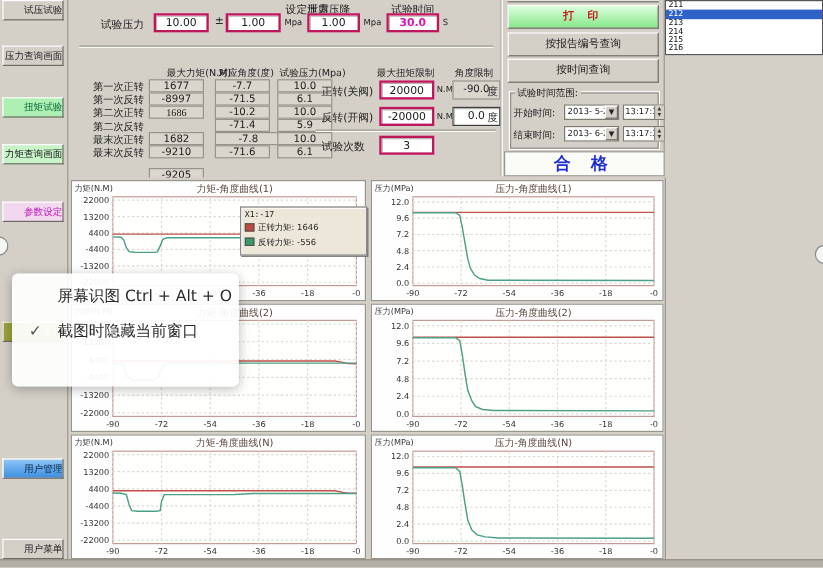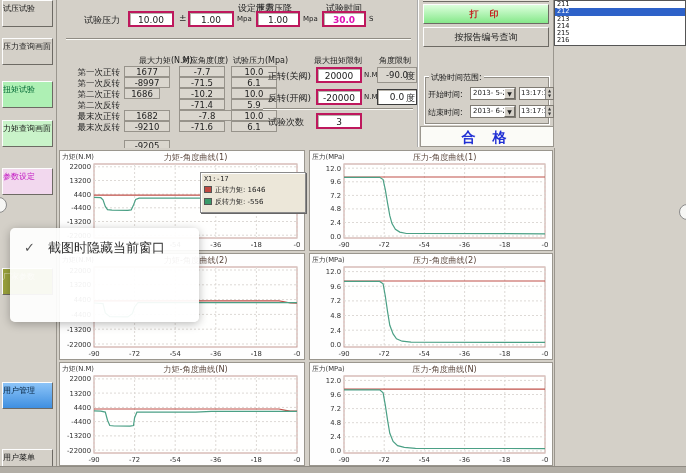--- a/index.html
+++ b/index.html
@@ -1,21 +1,21 @@
 <!DOCTYPE html>
 <html><head>
 <meta charset="utf-8">
 <style>
   * { margin:0; padding:0; box-sizing:border-box; }
   html,body { width:686px; height:473px; overflow:hidden; }
   body { position:relative; background:#d4d0c8; font-family:"DejaVu Sans","Liberation Sans",sans-serif; font-size:9px; color:#1a1a1a; }
 
   
   .sidebar { position:absolute; left:0; top:0; width:57px; height:466px; background:#d4d0c8; border-right:1px solid #9a968e; }
-  .sbtn { position:absolute; left:2px; width:51px; height:27px; font-size:8px; text-align:left; line-height:15px;
+  .sbtn { position:absolute; left:2px; width:51px; height:17px; font-size:8px; text-align:right; line-height:15px;
           background:#d4d0c8; border:1px solid; border-color:#fdfdfd #6d6a64 #6d6a64 #fdfdfd; cursor:default;
           white-space:nowrap; overflow:hidden; font-family:"DejaVu Sans",sans-serif; }
   .sbtn.green { background:#aef0b4; color:#063; }
   .sbtn.lgreen { background:#c9f3c9; color:#111; }
   .sbtn.pink { background:#f2d8ee; color:#c215c2; }
   .sbtn.olive { background:#9aa23c; color:#d8d8b0; }
   .sbtn.blue { background:linear-gradient(#8cc4f8,#3f8fe0); color:#06233f; }
 
   
   .main-top { position:absolute; left:58px; top:0; width:361px; height:147px; background:#d4d0c8; border-right:2px groove #fff; }
@@ -108,21 +108,21 @@
   <div id="results-rows">
       <div class="rrow-label" style="left:14px; top:67px;">第一次正转</div>
       <div class="gbox" style="left:66px; top:66px; width:46px; height:11px;">1677</div>
       <div class="gbox" style="left:121px; top:66px; width:46px; height:11px;">-7.7</div>
       <div class="gbox" style="left:173px; top:66px; width:46px; height:11px;">10.0</div>
       <div class="rrow-label" style="left:14px; top:78px;">第一次反转</div>
       <div class="gbox" style="left:66px; top:77px; width:46px; height:11px;">-8997</div>
       <div class="gbox" style="left:121px; top:77px; width:46px; height:11px;">-71.5</div>
       <div class="gbox" style="left:173px; top:77px; width:46px; height:11px;">6.1</div>
       <div class="rrow-label" style="left:14px; top:89px;">第二次正转</div>
-      <div class="gbox" style="left:66px; top:88px; width:36px; height:11px;">1686</div>
+      <div class="gbox" style="left:66px; top:88px; width:46px; height:11px;font-family:Liberation Serif, serif;">1686</div>
       <div class="gbox" style="left:121px; top:88px; width:46px; height:11px;">-10.2</div>
       <div class="gbox" style="left:173px; top:88px; width:46px; height:11px;">10.0</div>
       <div class="rrow-label" style="left:14px; top:100px;">第二次反转</div>
       <div class="gbox" style="left:66px; top:99px; width:46px; height:11px;margin-top:41px;">-9205</div>
       <div class="gbox" style="left:121px; top:99px; width:46px; height:11px;">-71.4</div>
       <div class="gbox" style="left:173px; top:99px; width:46px; height:11px;">5.9</div>
       <div class="rrow-label" style="left:14px; top:111px;">最末次正转</div>
       <div class="gbox" style="left:66px; top:110px; width:46px; height:11px;">1682</div>
       <div class="gbox" style="left:121px; top:110px; width:56px; height:11px;">-7.8</div>
       <div class="gbox" style="left:173px; top:110px; width:46px; height:11px;">10.0</div>
@@ -150,20 +150,21 @@
   <div class="hline" style="left:205px; top:108px; width:150px;"></div>
 
   <div class="lbl" style="left:210px; top:116px;">试验次数</div>
   <div class="field" style="left:258px; top:113px; width:46px; height:16px;">3</div>
 </div>
 
 <div class="rpanel">
   <div class="cutbtn"></div>
   <div class="btn3d btn-print" style="top:4px;">打 印</div>
   <div class="btn3d" style="top:27px;">按报告编号查询</div>
+  <div class="btn3d" style="top:49px;">按时间查询</div>
 
   <div class="fieldset">
     <div class="fs-legend">试验时间范围:</div>
     <div class="dt-row" style="top:10px;">
       <div class="dt-label">开始时间:</div>
       <div class="dt-date">
         <span>2013- 5-28</span>
         <span class="dd-arrow">▼</span>
       </div>
       <div class="dt-time">
@@ -384,19 +385,20 @@
       <text x="154.6" y="99" font-size="6.8" text-anchor="middle" fill="#333" font-family="DejaVu Sans,sans-serif">-36</text>
       <text x="194.8" y="99" font-size="6.8" text-anchor="middle" fill="#333" font-family="DejaVu Sans,sans-serif">-18</text>
       <text x="235.0" y="99" font-size="6.8" text-anchor="middle" fill="#333" font-family="DejaVu Sans,sans-serif">-0</text>
       <polyline points="34.0,26.2 235.0,26.2" fill="none" stroke="#c05048" stroke-width="1.2"></polyline>
       <polyline points="34.0,26.8 69.7,26.8 73.1,29.8 75.3,42.1 77.6,57.4 79.8,70.3 83.1,78.5 87.6,82.7 94.3,84.4 105.5,85.3 235.0,85.6" fill="none" stroke="#4ba085" stroke-width="1.2"></polyline>
       <text x="134.5" y="9" font-size="8.2" text-anchor="middle" fill="#5a463c" font-family="DejaVu Sans,sans-serif">压力-角度曲线(N)</text>
       <text x="2" y="8" font-size="6.8" fill="#333" font-family="DejaVu Sans,sans-serif">压力(MPa)</text>
     </svg></div>
 
 <div class="ctxmenu" id="ctxmenu">
+    <div class="mitem"><span class="mcheck"></span><span>屏幕识图 Ctrl + Alt + O</span></div>
     <div class="mitem"><span class="mcheck">✓</span><span>截图时隐藏当前窗口</span></div>
   </div>
 
 <div class="notch" style="left:-9px; top:197px;"></div>
 <div class="notch" style="left:679px; top:204px;"></div>
 
 <div class="bottombar"></div>
 
 </body></html>

